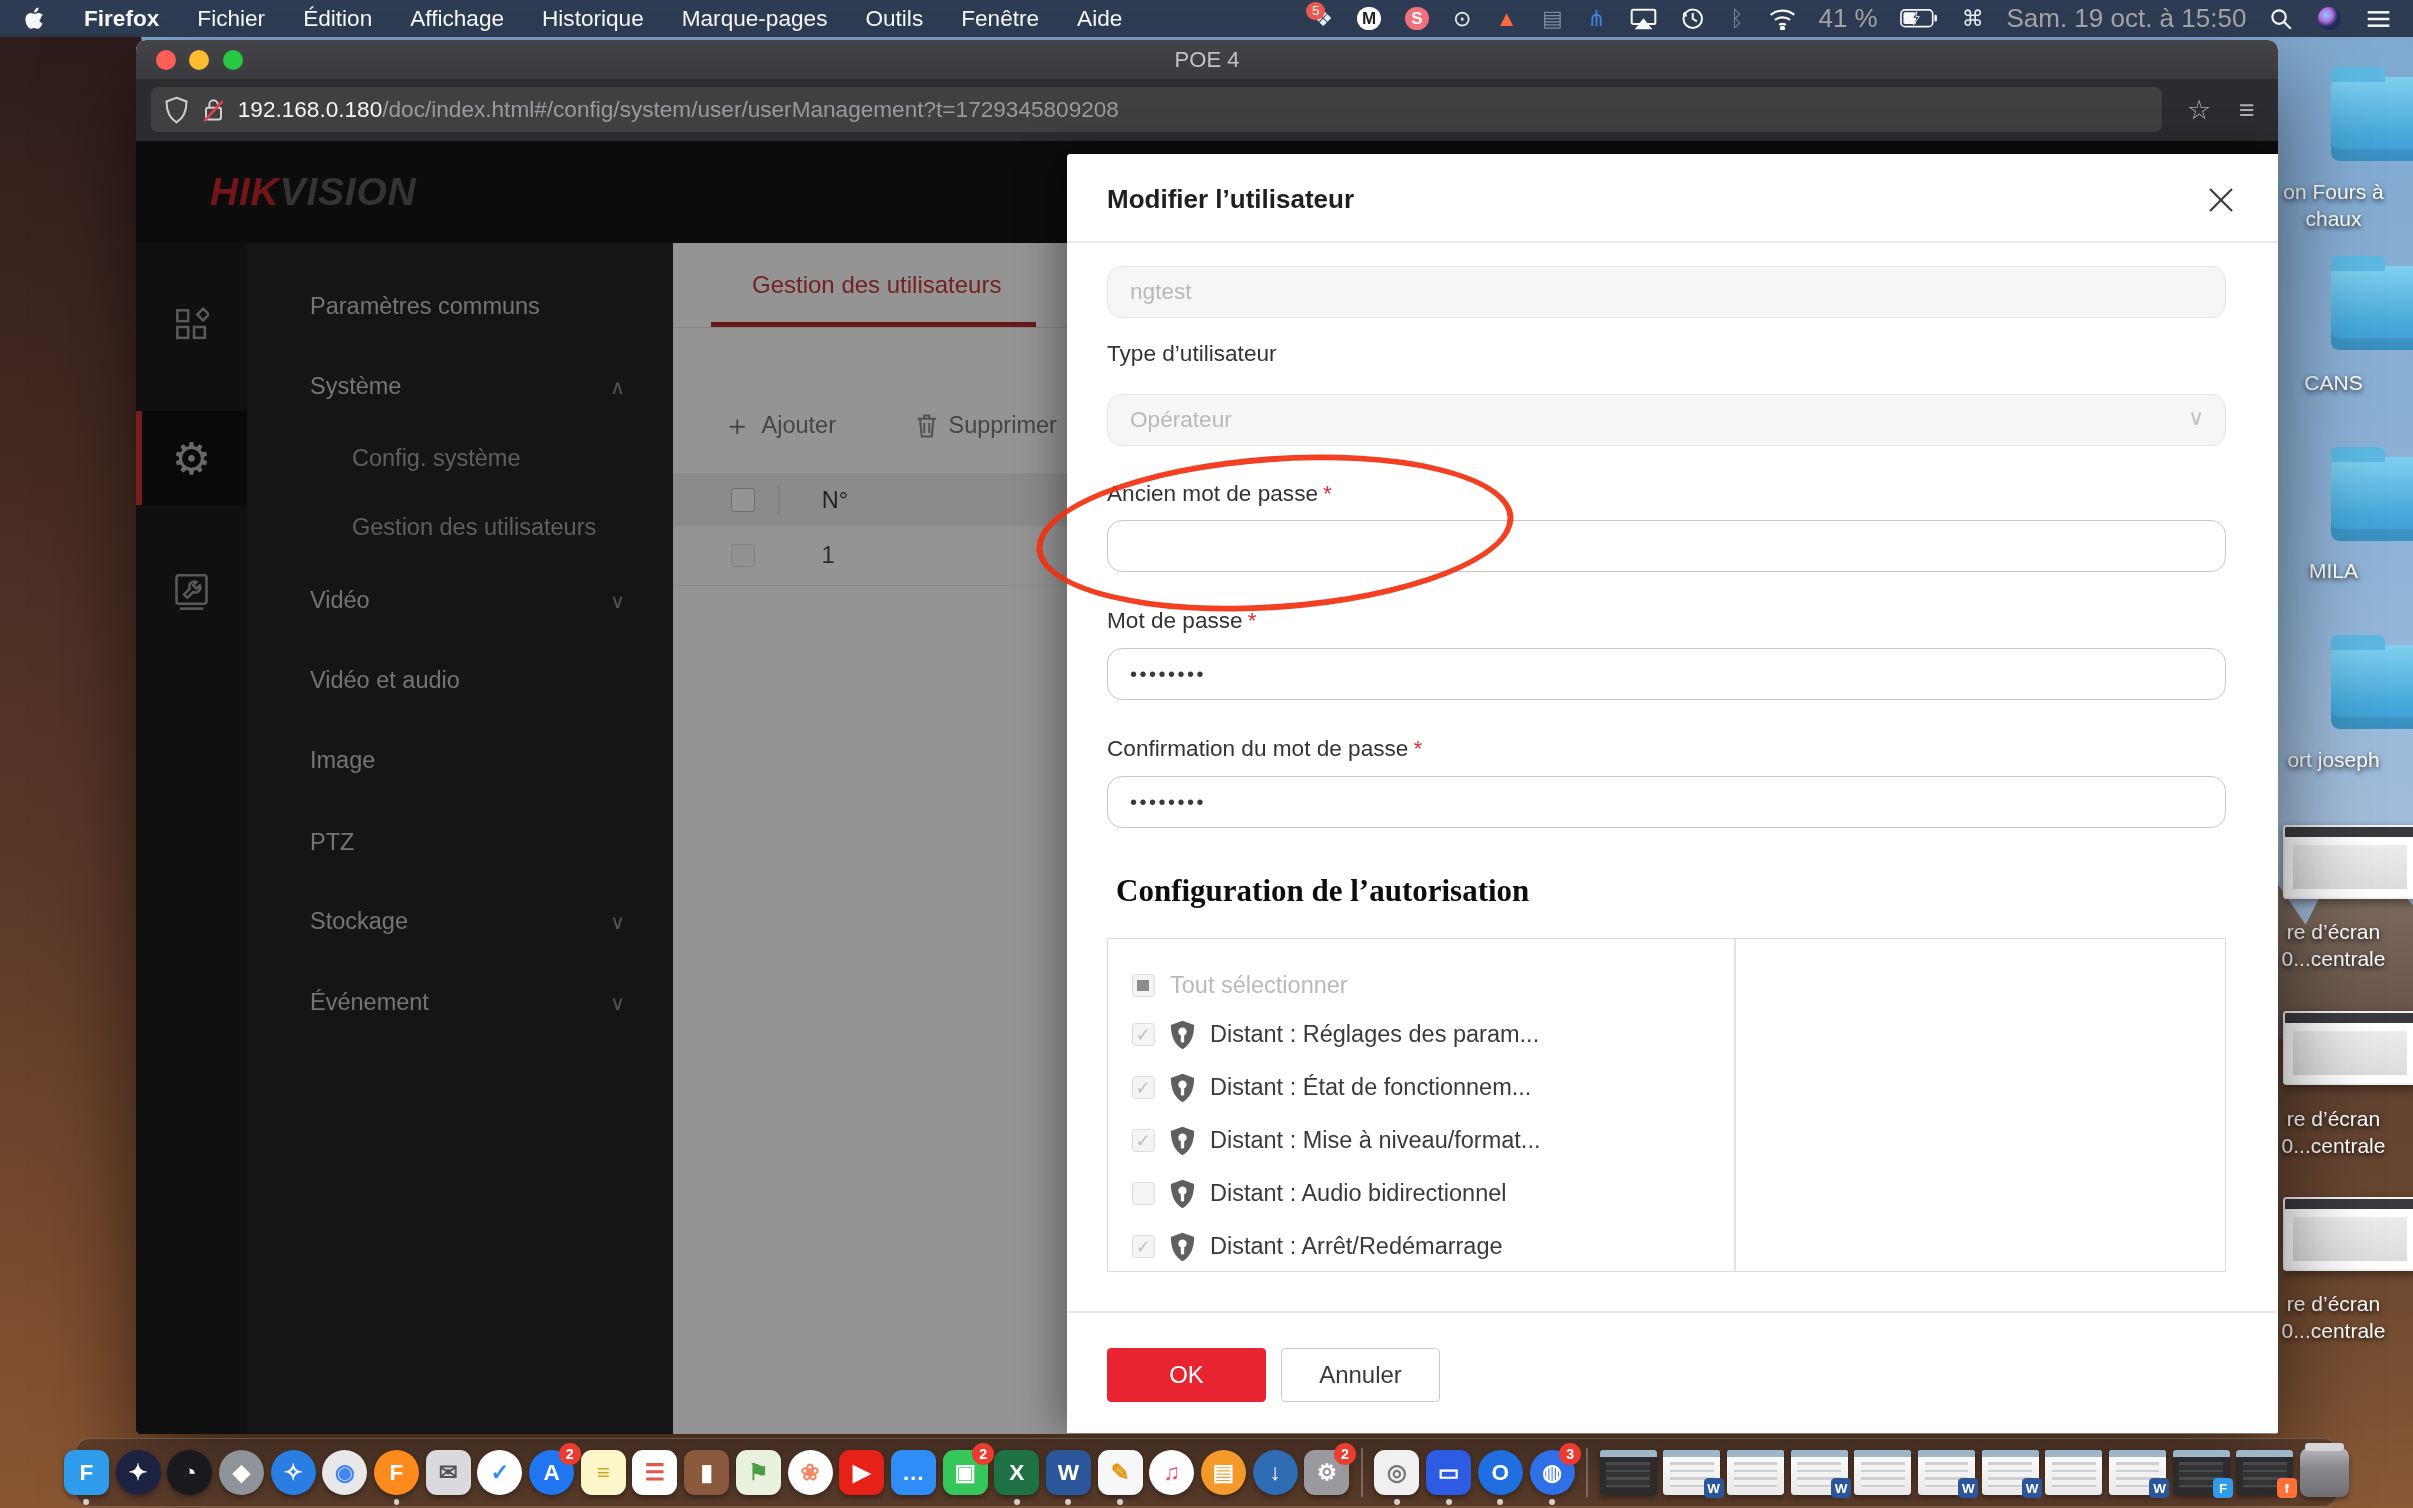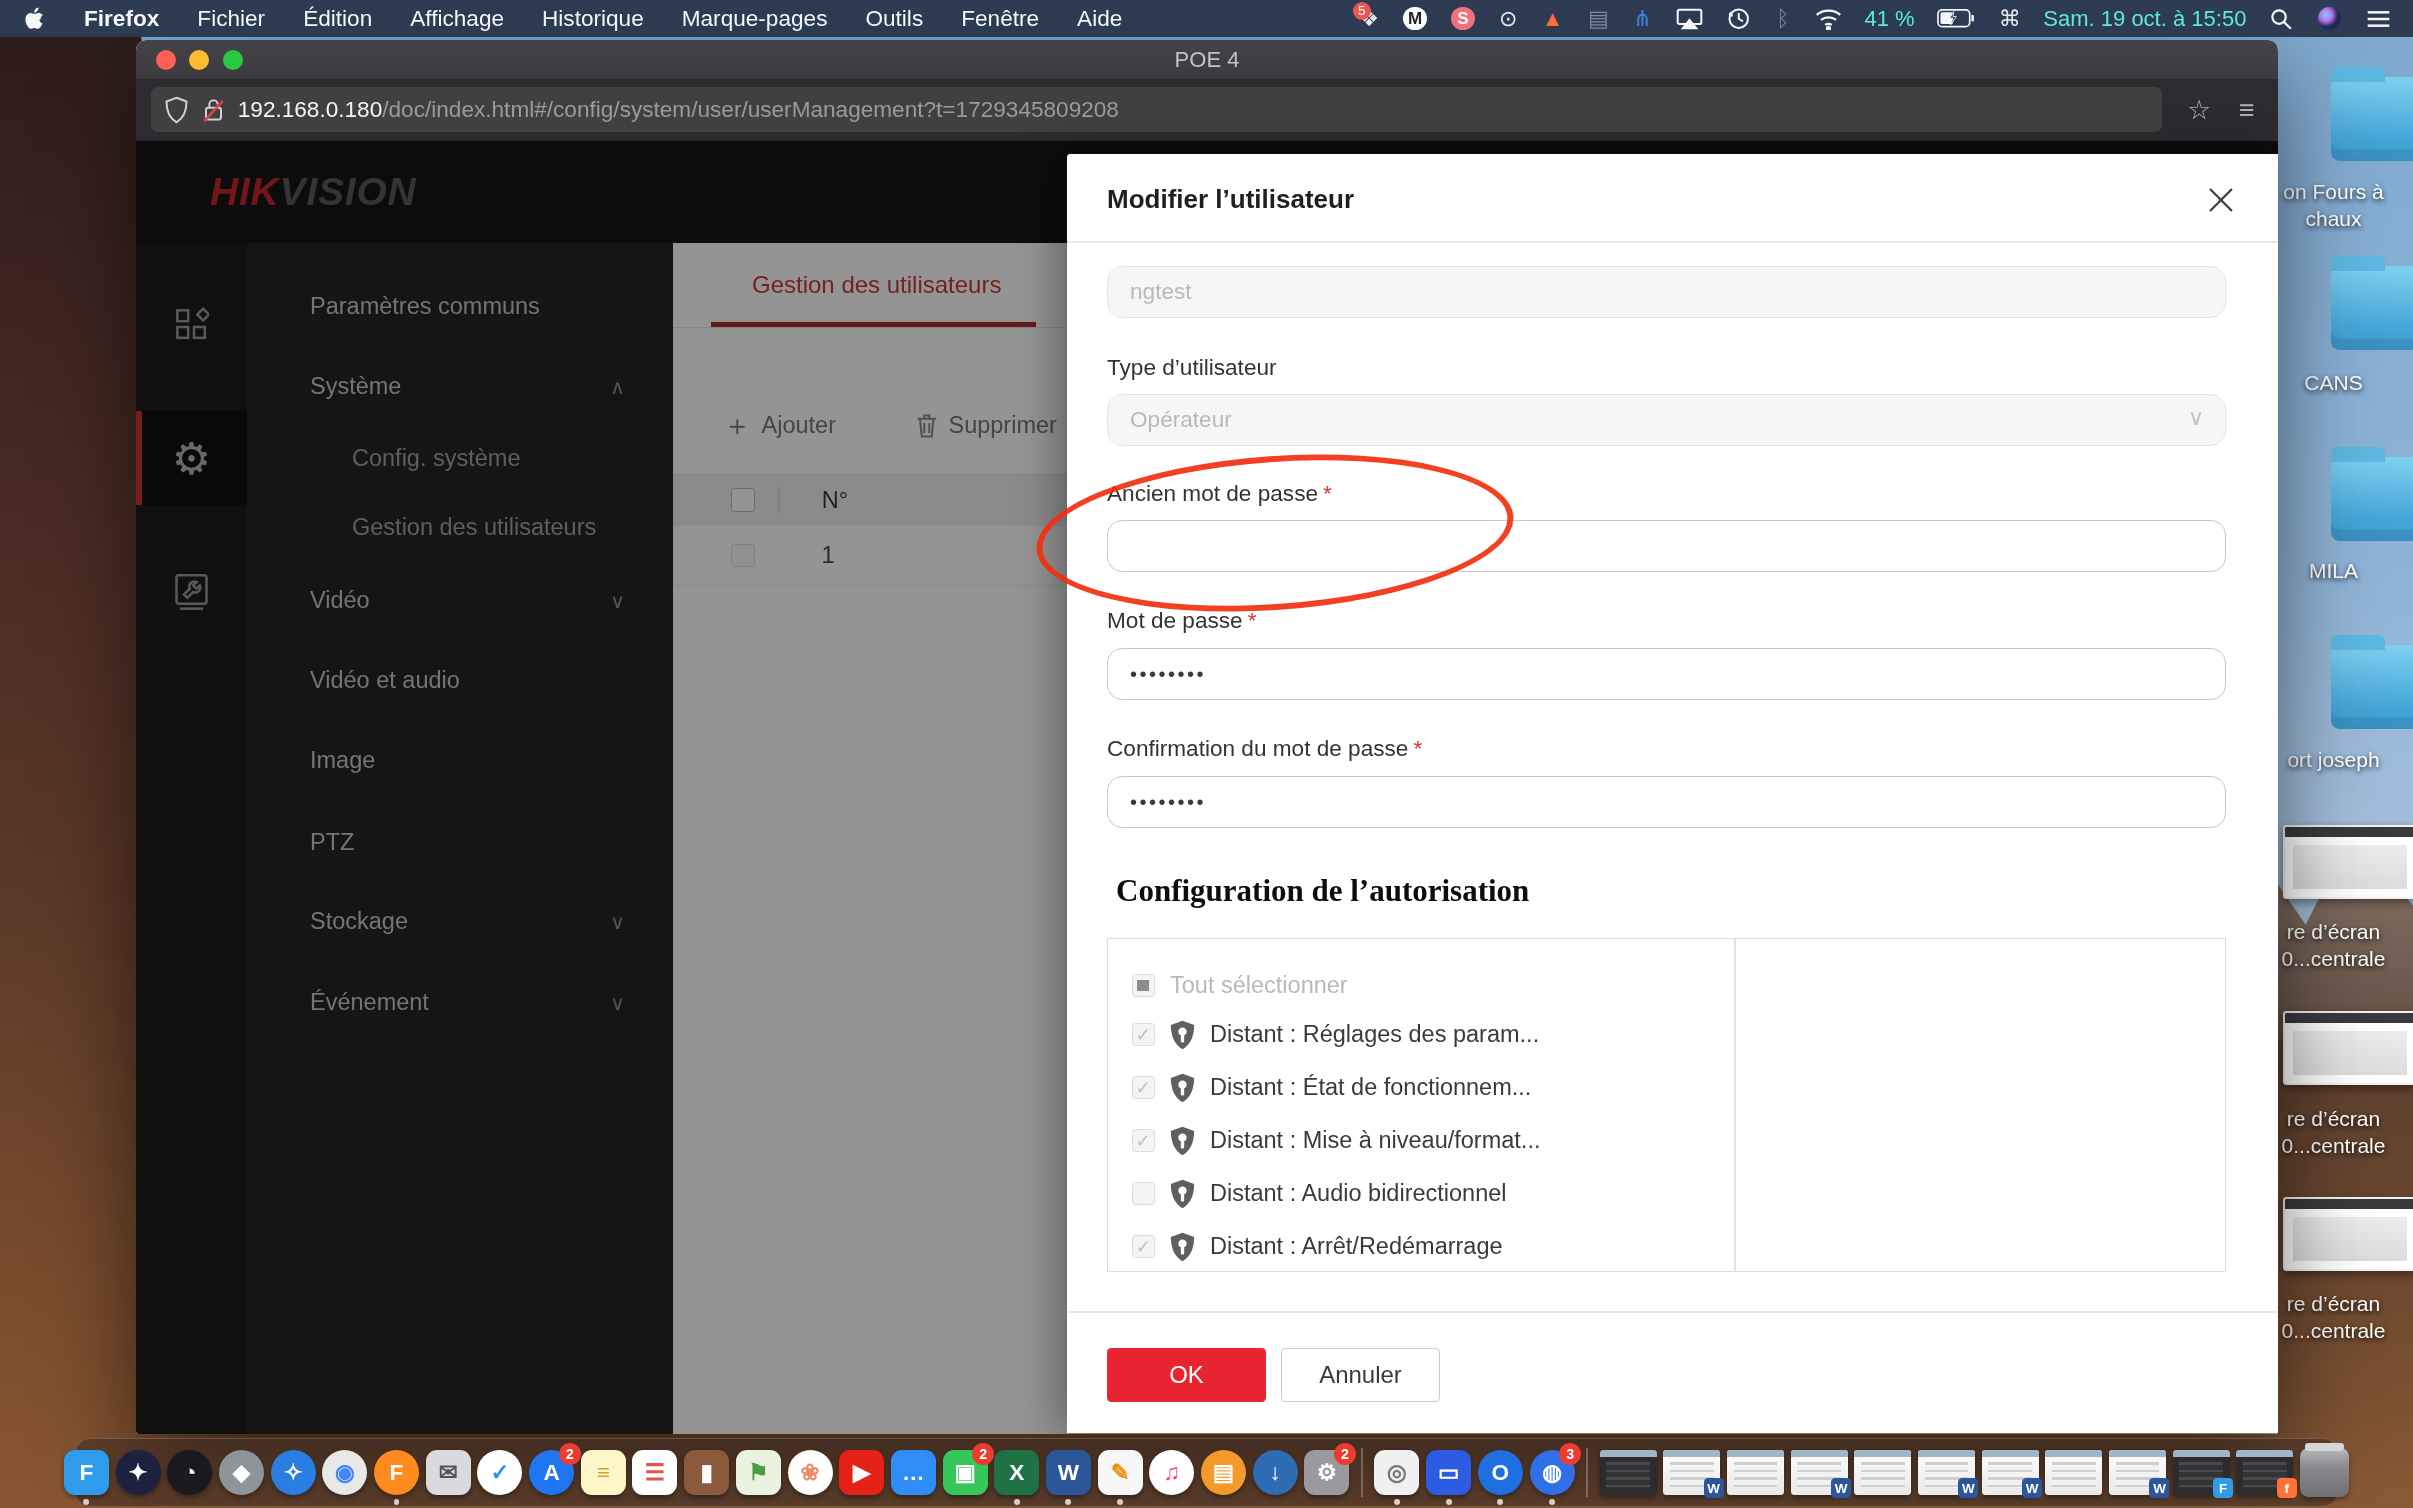--- a/index.html
+++ b/index.html
@@ -15,21 +15,21 @@
 .menubar{position:absolute;left:0;top:0;width:2413px;height:37px;background:rgba(42,56,78,.97);display:flex;align-items:center;justify-content:space-between;z-index:40;color:#f4f6f8;font-size:22.6px}
 .menu-left{display:flex;align-items:center;height:100%}
 .menu-left .apple{padding:0 20px 0 25px;display:flex;align-items:center}
 .menu-item{padding:0 19px;height:100%;display:flex;align-items:center;white-space:nowrap}
 .menu-item.bold{font-weight:bold}
 .menu-right{display:flex;align-items:center;height:100%;padding-right:15px;gap:11px}
 .status-ic{position:relative;min-width:28.5px;height:100%;display:flex;align-items:center;justify-content:center;padding:0 6.7px;font-size:22px;color:#e8ecf2}
 .status-ic .badge{position:absolute;top:1.7px;left:0;background:#e8584f;color:#fff;font-size:13.4px;width:18.4px;height:18.4px;border-radius:50%;display:flex;align-items:center;justify-content:center}
 .status-ic.dim{color:#7d8a9c}
 .status-ic .circ{width:23.5px;height:23.5px;border-radius:50%;display:flex;align-items:center;justify-content:center;font-weight:bold;font-size:17px}
-.status-text{font-size:22px;color:#5eead4;white-space:nowrap;padding:0 5px}
+.status-text{font-size:26px;color:#a3a3a3;white-space:nowrap;padding:0 5px}
 
 
 .desk-icon{position:absolute;z-index:1}
 .folder-ic{width:109px;height:84px;border-radius:8.4px;background:linear-gradient(180deg,#7fd0ef,#47a8da 70%,#3e9cd1);position:relative;box-shadow:inset 0 -11.7px 0 rgba(0,0,0,.08)}
 .folder-ic:before{content:"";position:absolute;top:-10px;left:0;width:54px;height:15px;border-radius:6.7px 6.7px 0 0;background:#5cb8e2}
 .shot-ic{width:134px;height:74px;background:#fff;border:2.5px solid #f2f2f2;border-radius:3.4px;box-shadow:0 3.4px 8.4px rgba(0,0,0,.4);position:relative;overflow:hidden}
 .shot-ic:before{content:"";position:absolute;left:0;top:0;right:0;height:10px;background:#3a3a3e}
 .shot-ic:after{content:"";position:absolute;left:8.4px;top:18.4px;right:8.4px;bottom:8.4px;background:linear-gradient(180deg,#ececec,#dcdcdc)}
 .desk-label{position:absolute;left:2254px;width:159px;text-align:center;color:#fff;font-weight:normal;font-size:21px;line-height:1.3;text-shadow:0 1.7px 5px rgba(0,0,0,.85);z-index:1}
 
@@ -381,21 +381,21 @@
     <div class="m-close">
       <svg width="32" height="32" viewBox="0 0 38 38" stroke="#3c3c3c" stroke-width="2.6">
           <line x1="6" y1="6" x2="32" y2="32"></line>
           <line x1="32" y1="6" x2="6" y2="32"></line>
         </svg>
     </div>
     <div class="m-div" style="top:87px"></div>
 
     <input class="fld dis" style="top: 112px;" disabled="" value="ngtest">
 
-    <div class="m-label" style="top:201px">Type d’utilisateur</div>
+    <div class="m-label" style="top:187px">Type d’utilisateur</div>
     <div class="fld dis" style="top:240px;display:flex;align-items:center">
         <span>Opérateur</span>
       </div>
     <span class="sel-chev" style="top:251px">∨</span>
 
     <div class="m-label" style="top:327px"><span>Ancien mot de passe</span><span class="req">*</span></div>
     <input class="fld en" style="top: 366px;">
 
     <div class="m-label" style="top:454px"><span>Mot de passe</span><span class="req">*</span></div>
     <input class="fld en mask" style="top: 494px;" value="••••••••">

